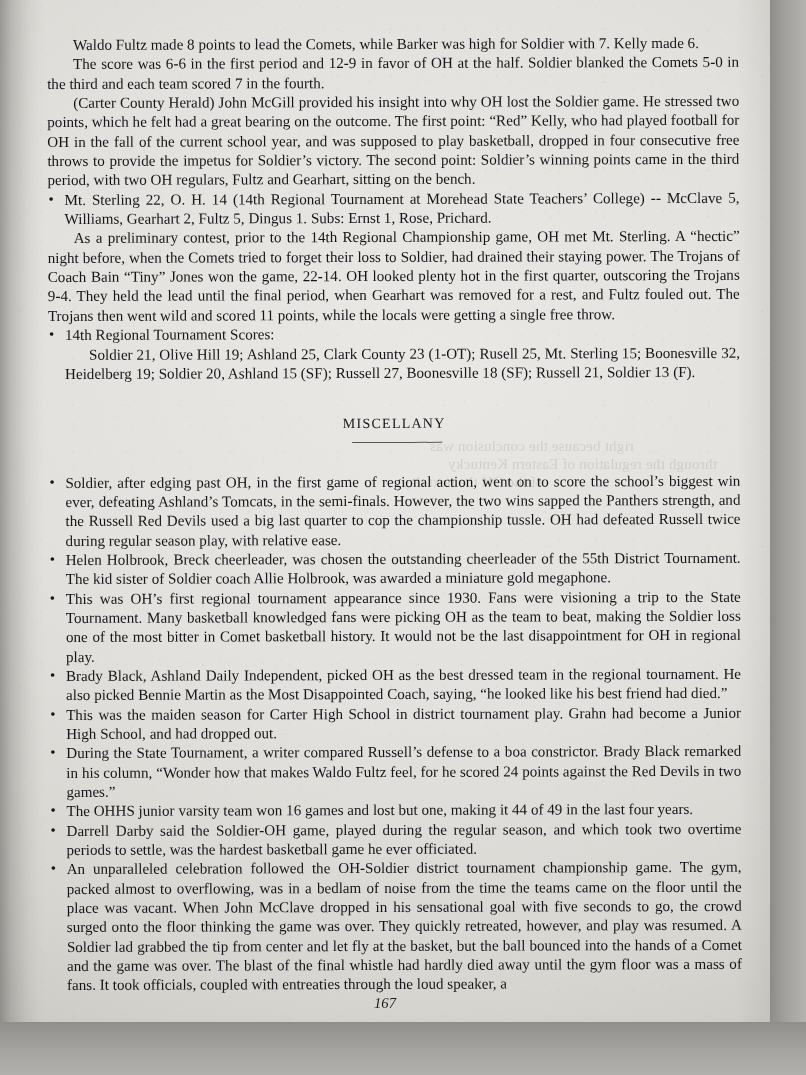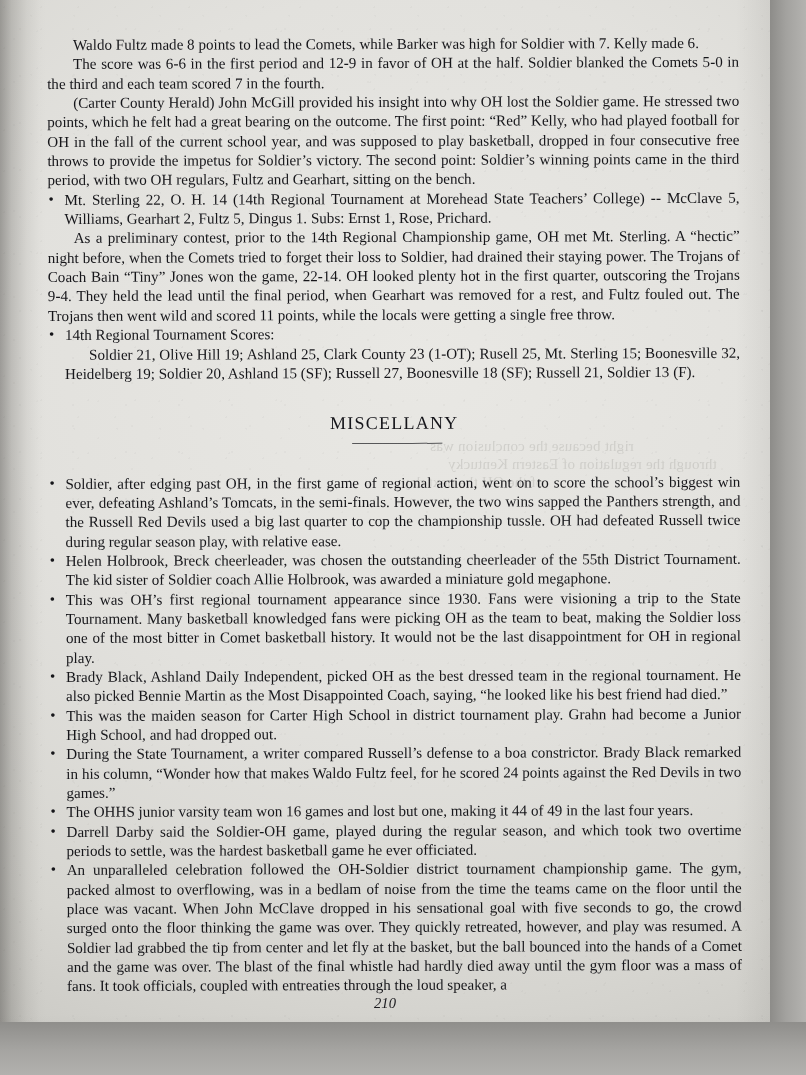--- a/index.html
+++ b/index.html
@@ -162,21 +162,21 @@
   }
 
   
   .heading-wrap {
     margin: 0;
     text-align: center;
     text-indent: 0;
   }
   .heading-wrap .title {
     font-family: "Liberation Serif", serif;
-    font-size: 18px;
+    font-size: 14px;
     letter-spacing: 1.25px;
     color: #15151a;
   }
   .rule {
     display: block;
     margin: 2px auto 0 auto;
     width: 84px;
     height: 10px;
     text-align: center;
     font-size: 15px;
@@ -245,21 +245,21 @@
       <li>Brady Black, Ashland Daily Independent, picked OH as the best dressed team in the regional tournament.  He also picked Bennie Martin as the Most Disappointed Coach, saying, “he looked like his best friend had died.”</li>
       <li>This was the maiden season for Carter High School in district tournament play.  Grahn had become a Junior High School, and had dropped out.</li>
       <li>During the State Tournament, a writer compared Russell’s defense to a boa constrictor.  Brady Black remarked in his column, “Wonder how that makes Waldo Fultz feel, for he scored 24 points against the Red Devils in two games.”</li>
       <li>The OHHS junior varsity team won 16 games and lost but one, making it 44 of 49 in the last four years.</li>
       <li>Darrell Darby said the Soldier-OH game, played during the regular season, and which took two overtime periods to settle, was the hardest basketball game he ever officiated.</li>
       <li>An unparalleled celebration followed the OH-Soldier district tournament championship game.  The gym, packed almost to overflowing, was in a bedlam of noise from the time the teams came on the floor until the place was vacant.  When John McClave dropped in his sensational goal with five seconds to go, the crowd surged onto the floor thinking the game was over.  They quickly retreated, however, and play was resumed.  A Soldier lad grabbed the tip from center and let fly at the basket, but the ball bounced into the hands of a Comet and the game was over.  The blast of the final whistle had hardly died away until the gym floor was a mass of fans.  It took officials, coupled with entreaties through the loud speaker, a</li>
     </ul>
 
   </div>
 
-  <div id="folio">210</div>
+  <div id="folio">167</div>
 
   <div class="gutter-shadow"></div>
   <div class="right-shadow"></div>
   <div class="bottom-shadow"></div>
   <div class="bg-right"></div>
   <div class="bg-bottom"></div>
 
 </div>
 
 </body></html>

